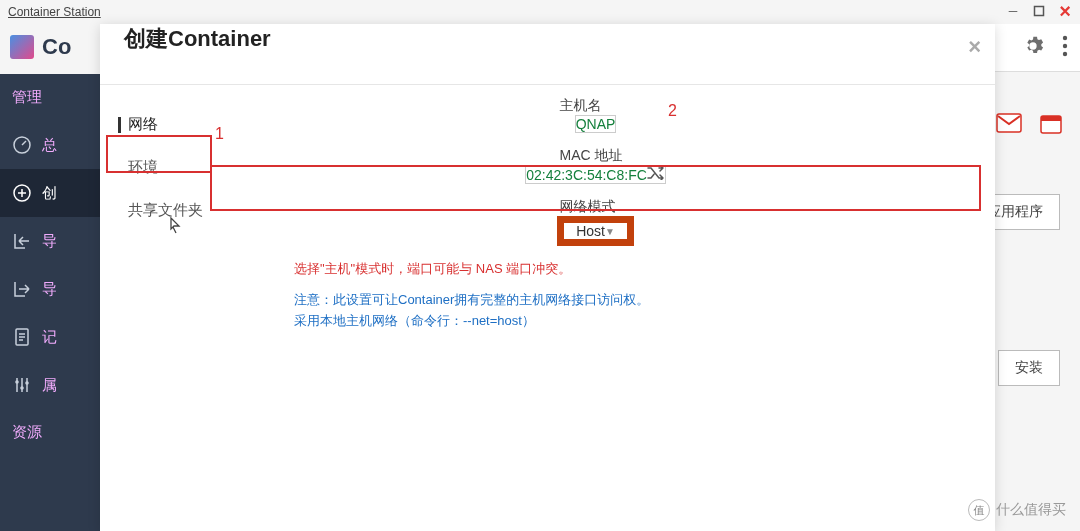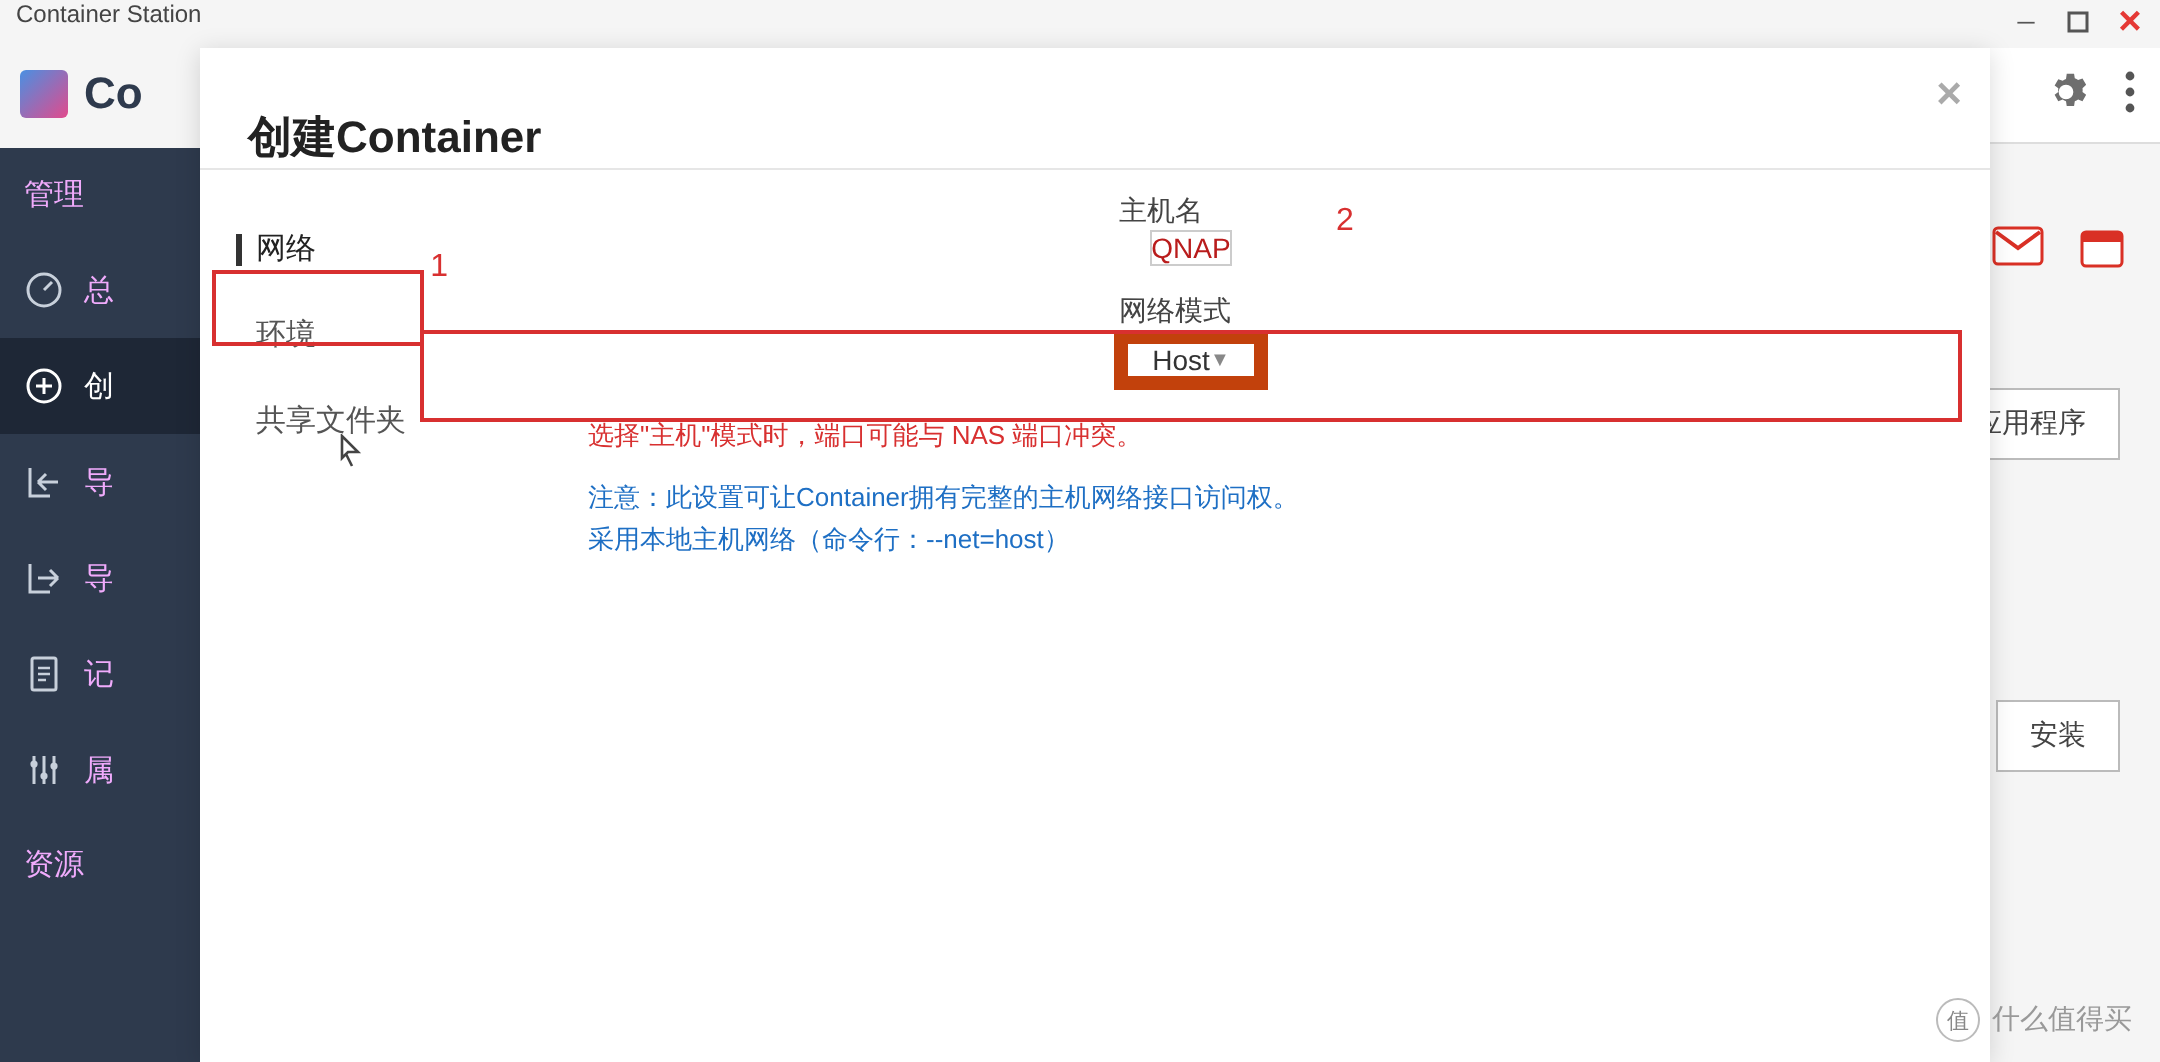--- a/index.html
+++ b/index.html
@@ -1,18 +1,18 @@
 <!DOCTYPE html>
 <html><head>
   <meta charset="utf-8">
   <style>
     * { box-sizing: border-box; margin: 0; padding: 0; font-family: "Microsoft YaHei", Arial, sans-serif; }
     body { width: 1080px; height: 531px; overflow: hidden; position: relative; background: #f5f5f5; }
     
-    .window-titlebar { height: 24px; background: #f5f5f5; display: flex; align-items: flex-start; padding: 0 8px; font-size: 12px; color: #444; position: relative; }
+    .window-titlebar { height: 24px; background: #f5f5f5; display: flex; align-items: center; padding: 0 8px; font-size: 12px; color: #444; position: relative; text-decoration: underline; }
     .window-controls { position: absolute; right: 6px; top: 2px; display: flex; gap: 8px; }
     .win-btn { width: 18px; height: 18px; display: flex; align-items: center; justify-content: center; color: #555; font-weight: bold; }
     .win-close { color: #e53935; font-size: 20px; }
     
     .app-shell { position: relative; height: 507px; }
     
     .sidebar { position: absolute; left: 0; top: 0; width: 100px; height: 100%; background: #2e3a4d; color: #fff; display: flex; flex-direction: column; }
     .sidebar-item { display: flex; align-items: center; gap: 10px; padding: 14px 12px; font-size: 14px; color: #f0abfc; }
     .sidebar-item.active { background: #1e2736; color: #fff; }
     .sidebar-icon { width: 20px; height: 20px; display: inline-flex; align-items: center; justify-content: center; }
@@ -24,36 +24,36 @@
     .topbar-right { position: absolute; right: 12px; top: 0; height: 48px; display: flex; align-items: center; gap: 18px; }
     .gear-icon, .vdots-icon { color: #555; }
     
     .bg-buttons { position: absolute; right: 20px; top: 170px; display: flex; flex-direction: column; gap: 120px; align-items: flex-end; }
     .bg-btn { border: 1px solid #bbb; background: #fff; color: #444; padding: 8px 16px; font-size: 14px; }
     
     .bg-icons { position: absolute; right: 18px; top: 88px; display: flex; gap: 18px; align-items: center; }
     
     .modal-overlay { position: absolute; left: 100px; top: 0; right: 85px; bottom: 0; background: #fff; box-shadow: 0 2px 12px rgba(0,0,0,0.15); }
     
-    .modal-header { height: 60px; display: flex; align-items: flex-end; padding: 0 24px; font-size: 22px; font-weight: 600; color: #222; position: relative; }
+    .modal-header { height: 60px; display: flex; align-items: flex-start; padding: 0 24px; font-size: 22px; font-weight: 600; color: #222; position: relative; }
     .modal-close { position: absolute; right: 14px; top: 10px; color: #aaa; font-size: 22px; cursor: pointer; }
     
     .modal-body { display: flex; height: calc(100% - 60px); border-top: 1px solid #e6e6e6; }
     .modal-tabs { width: 110px; padding: 18px 0; position: relative; }
     .tab-item { padding: 12px 0 12px 28px; font-size: 15px; color: #555; cursor: pointer; position: relative; }
     .tab-item.selected { color: #222; font-weight: 500; }
     .tab-item.selected::before { content: ""; position: absolute; left: 18px; top: 50%; transform: translateY(-50%); width: 3px; height: 16px; background: #333; }
     .tab-marker1 { position: absolute; left: 6px; top: 50px; width: 106px; height: 38px; border: 2px solid #d83030; }
     .mark-label1 { position: absolute; right: -14px; top: -12px; color: #d83030; font-size: 16px; font-weight: 500; }
     .cursor-icon { position: absolute; left: 66px; top: 132px; color: #555; }
     
     .form-area { flex: 1; padding: 12px 14px 12px 0; position: relative; }
     .form-row { display: flex; align-items: center; margin-bottom: 14px; flex-direction: column; }
     .form-label { width: 80px; font-size: 14px; color: #444; padding-left: 4px; }
-    .form-input { flex: 1; height: 36px; border: 1px solid #ccc; background: #fff; padding: 0 0; font-size: 14px; color: #b91c1c; display: flex; align-items: center; justify-content: space-between; }
+    .form-input { flex: 1; height: 36px; border: 1px solid #ccc; background: #fff; padding: 0 0; font-size: 14px; color: #15803d; display: flex; align-items: center; justify-content: space-between; }
     .form-select { flex: 1; height: 36px; border: 7px solid #c2410c; background: #fff; padding: 0 12px; font-size: 14px; color: #333; display: flex; align-items: center; justify-content: space-between; }
     .shuffle-ico { color: #666; }
     .chevdown-ico { color: #888; font-size: 10px; }
     
     .net-marker { position: absolute; left: 0; top: 80px; right: 14px; height: 46px; border: 2px solid #d83030; pointer-events: none; }
     .mark-label2 { position: absolute; left: 456px; top: -65px; color: #d83030; font-size: 16px; font-weight: 500; }
     
     .warn-text { color: #d83030; font-size: 13px; margin-left: 84px; margin-top: 4px; margin-bottom: 12px; }
     .info-text { color: #1e6fc4; font-size: 13px; margin-left: 84px; line-height: 1.6; }
     
@@ -202,20 +202,31 @@
         </span>
       </div>
       <div class="form-area">
         <div class="form-row">
           <div class="form-label">主机名</div>
           <div class="form-input">
             <span>QNAP</span>
           </div>
         </div>
         <div class="form-row">
+          <div class="form-label">MAC 地址</div>
+          <div class="form-input">
+            <span>02:42:3C:54:C8:FC</span>
+            <span class="shuffle-ico">
+              <svg width="18" height="14" viewBox="0 0 18 14">
+                  <path d="M1 2h3l8 10h4m0 0l-3-3m3 3l-3 3M1 12h3l3-3.8M12 2h4m0 0l-3-3m3 3l-3 3" fill="none" stroke="#555" stroke-width="1.5" stroke-linecap="round"></path>
+                </svg>
+            </span>
+          </div>
+        </div>
+        <div class="form-row">
           <div class="form-label">网络模式</div>
           <div class="form-select">
             <span>Host</span>
             <span class="chevdown-ico">▼</span>
           </div>
         </div>
         <div class="net-marker">
           <span class="mark-label2">2</span>
         </div>
         <div class="warn-text">选择"主机"模式时，端口可能与 NAS 端口冲突。</div>

